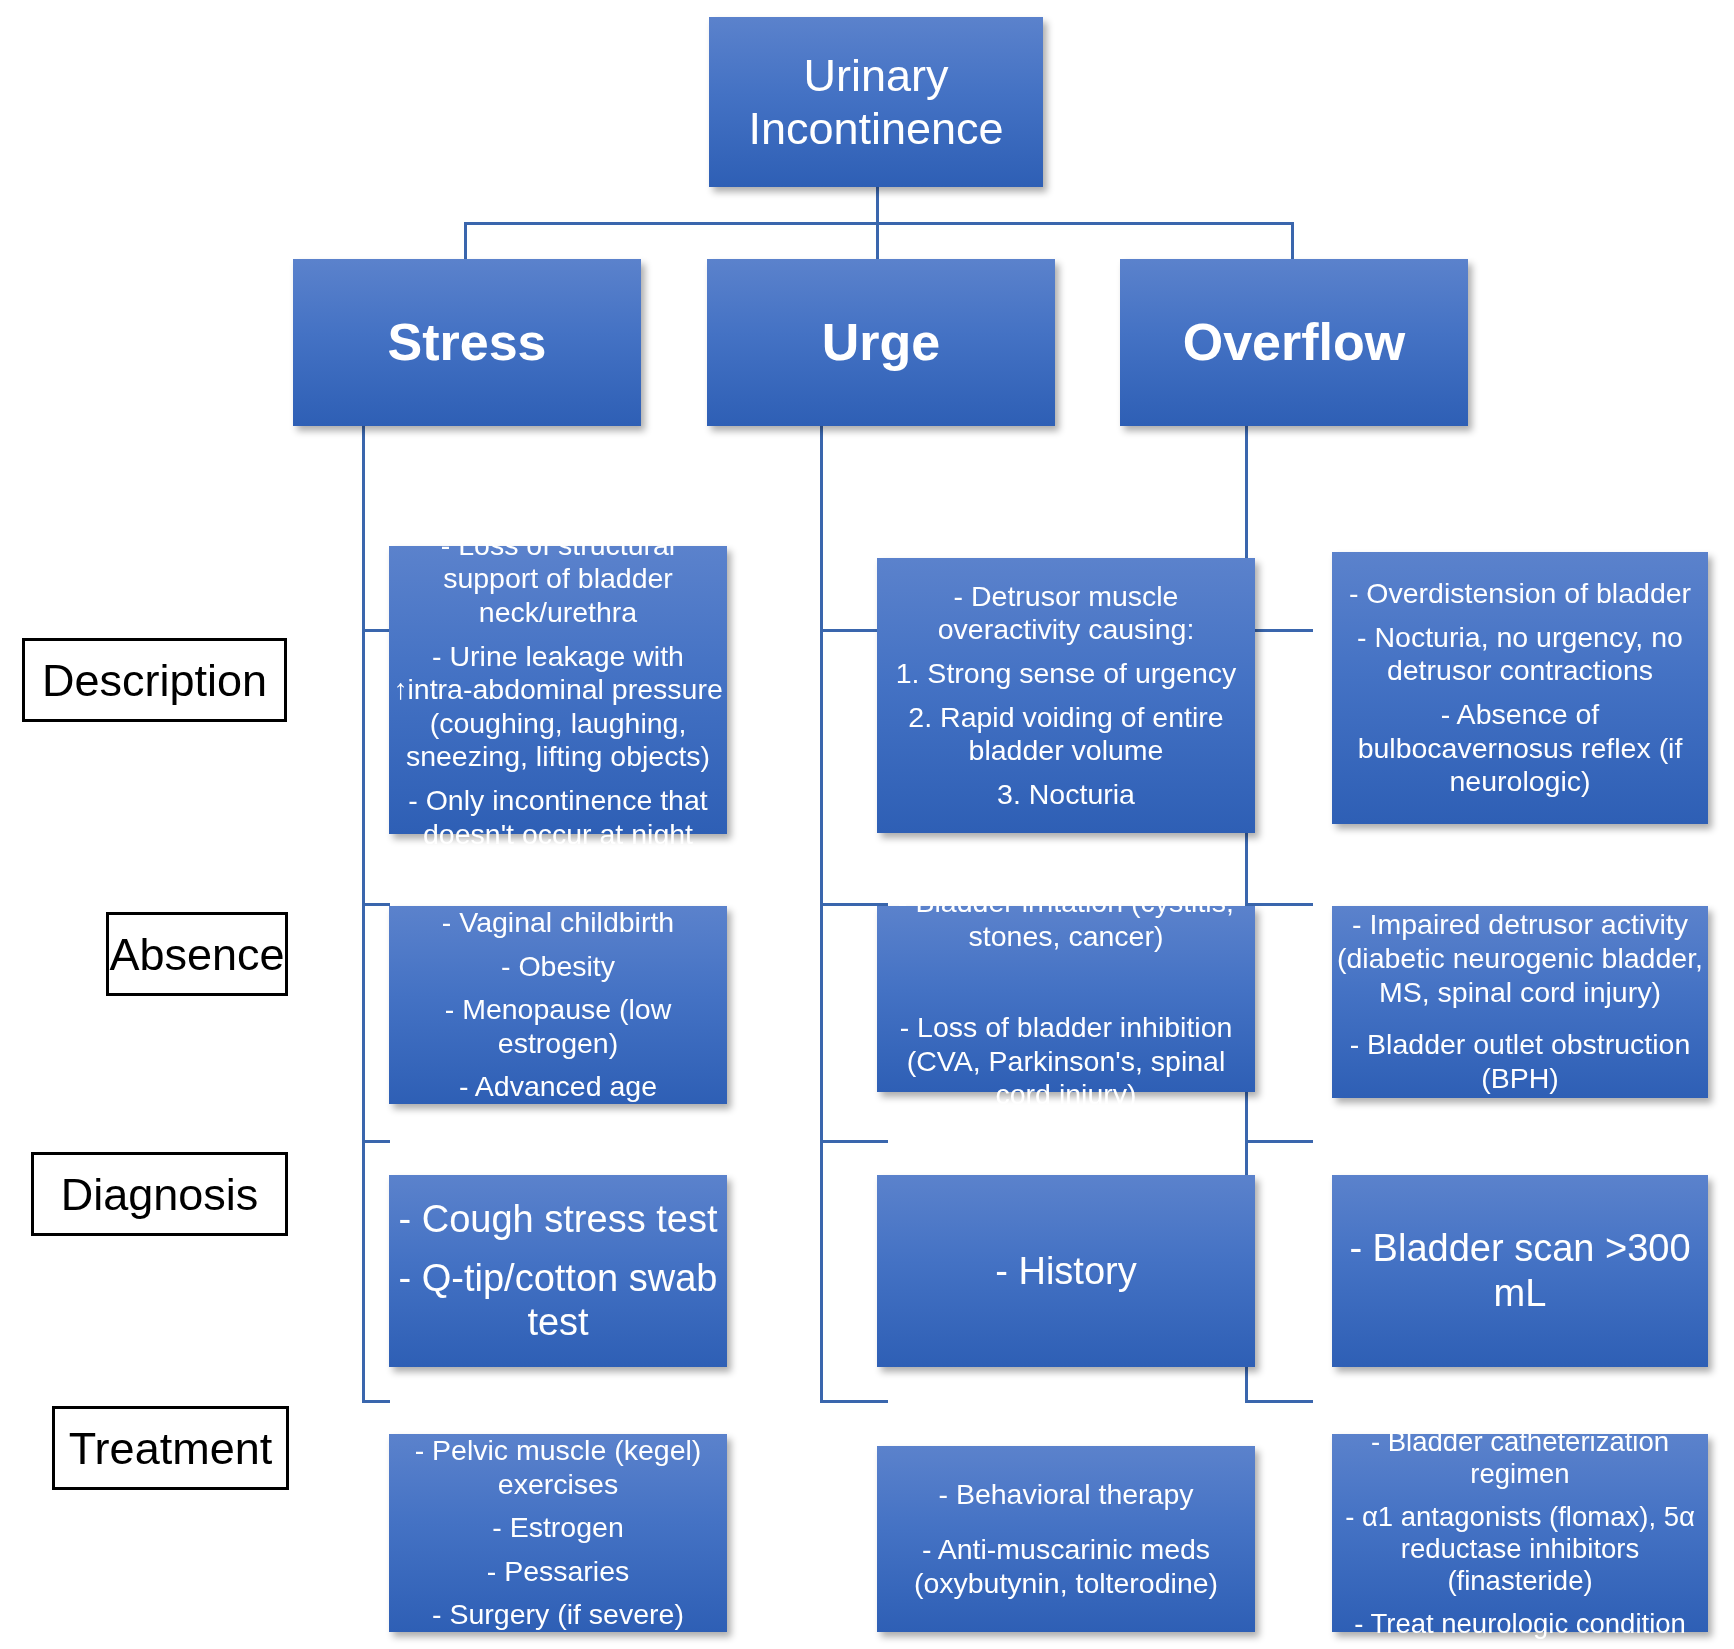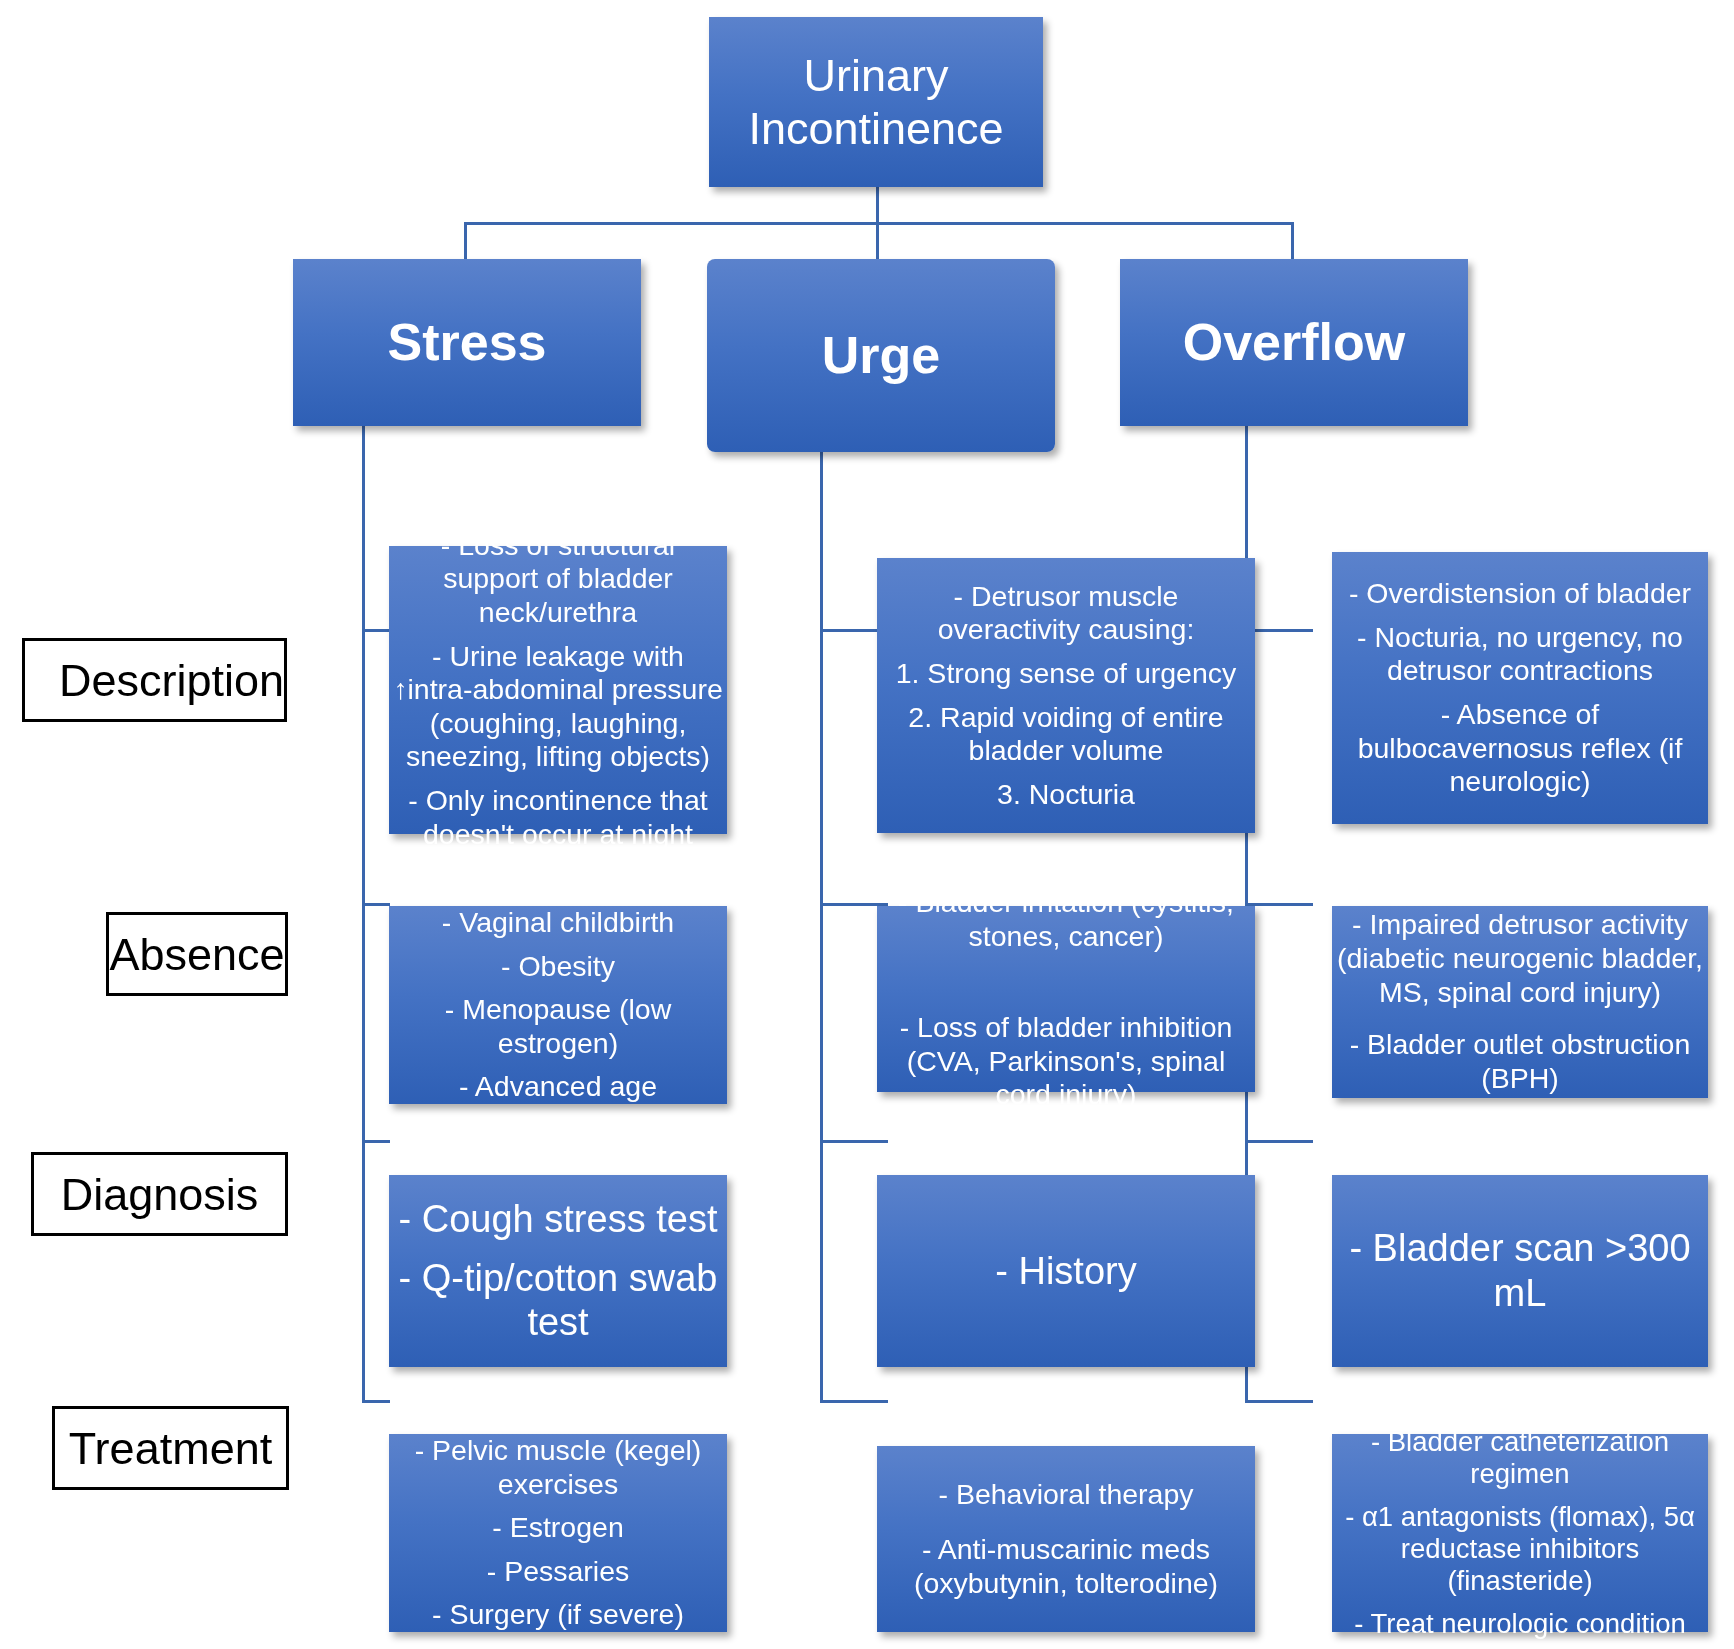--- a/index.html
+++ b/index.html
@@ -107,28 +107,28 @@
   <div class="line line-h" style="left:1245px; top:1140px; width:68px;"></div>
   <div class="line line-h" style="left:1245px; top:1400px; width:68px;"></div>
 
   <div class="bluebox root-box" style="left:709px; top:17px; width:334px; height:170px;">
     <p>Urinary Incontinence</p>
   </div>
 
   <div class="bluebox cat-box" style="left:293px; top:259px; width:348px; height:167px;">
     <p>Stress</p>
   </div>
-  <div class="bluebox cat-box" style="left:707px; top:259px; width:348px; height:193px;border-radius:8px;">
+  <div class="bluebox cat-box" style="left:707px; top:259px; width:348px; height:167px;">
     <p>Urge</p>
   </div>
   <div class="bluebox cat-box" style="left:1120px; top:259px; width:348px; height:167px;">
     <p>Overflow</p>
   </div>
 
-  <div class="rowlabel" style="left:22px; top:638px; width:265px; height:84px;justify-content:flex-end;">
+  <div class="rowlabel" style="left:22px; top:638px; width:265px; height:84px;">
     <span>Description</span>
   </div>
   <div class="rowlabel" style="left:106px; top:912px; width:182px; height:84px;">
     <span>Absence</span>
   </div>
   <div class="rowlabel" style="left:31px; top:1152px; width:257px; height:84px;">
     <span>Diagnosis</span>
   </div>
   <div class="rowlabel" style="left:52px; top:1406px; width:237px; height:84px;">
     <span>Treatment</span>

